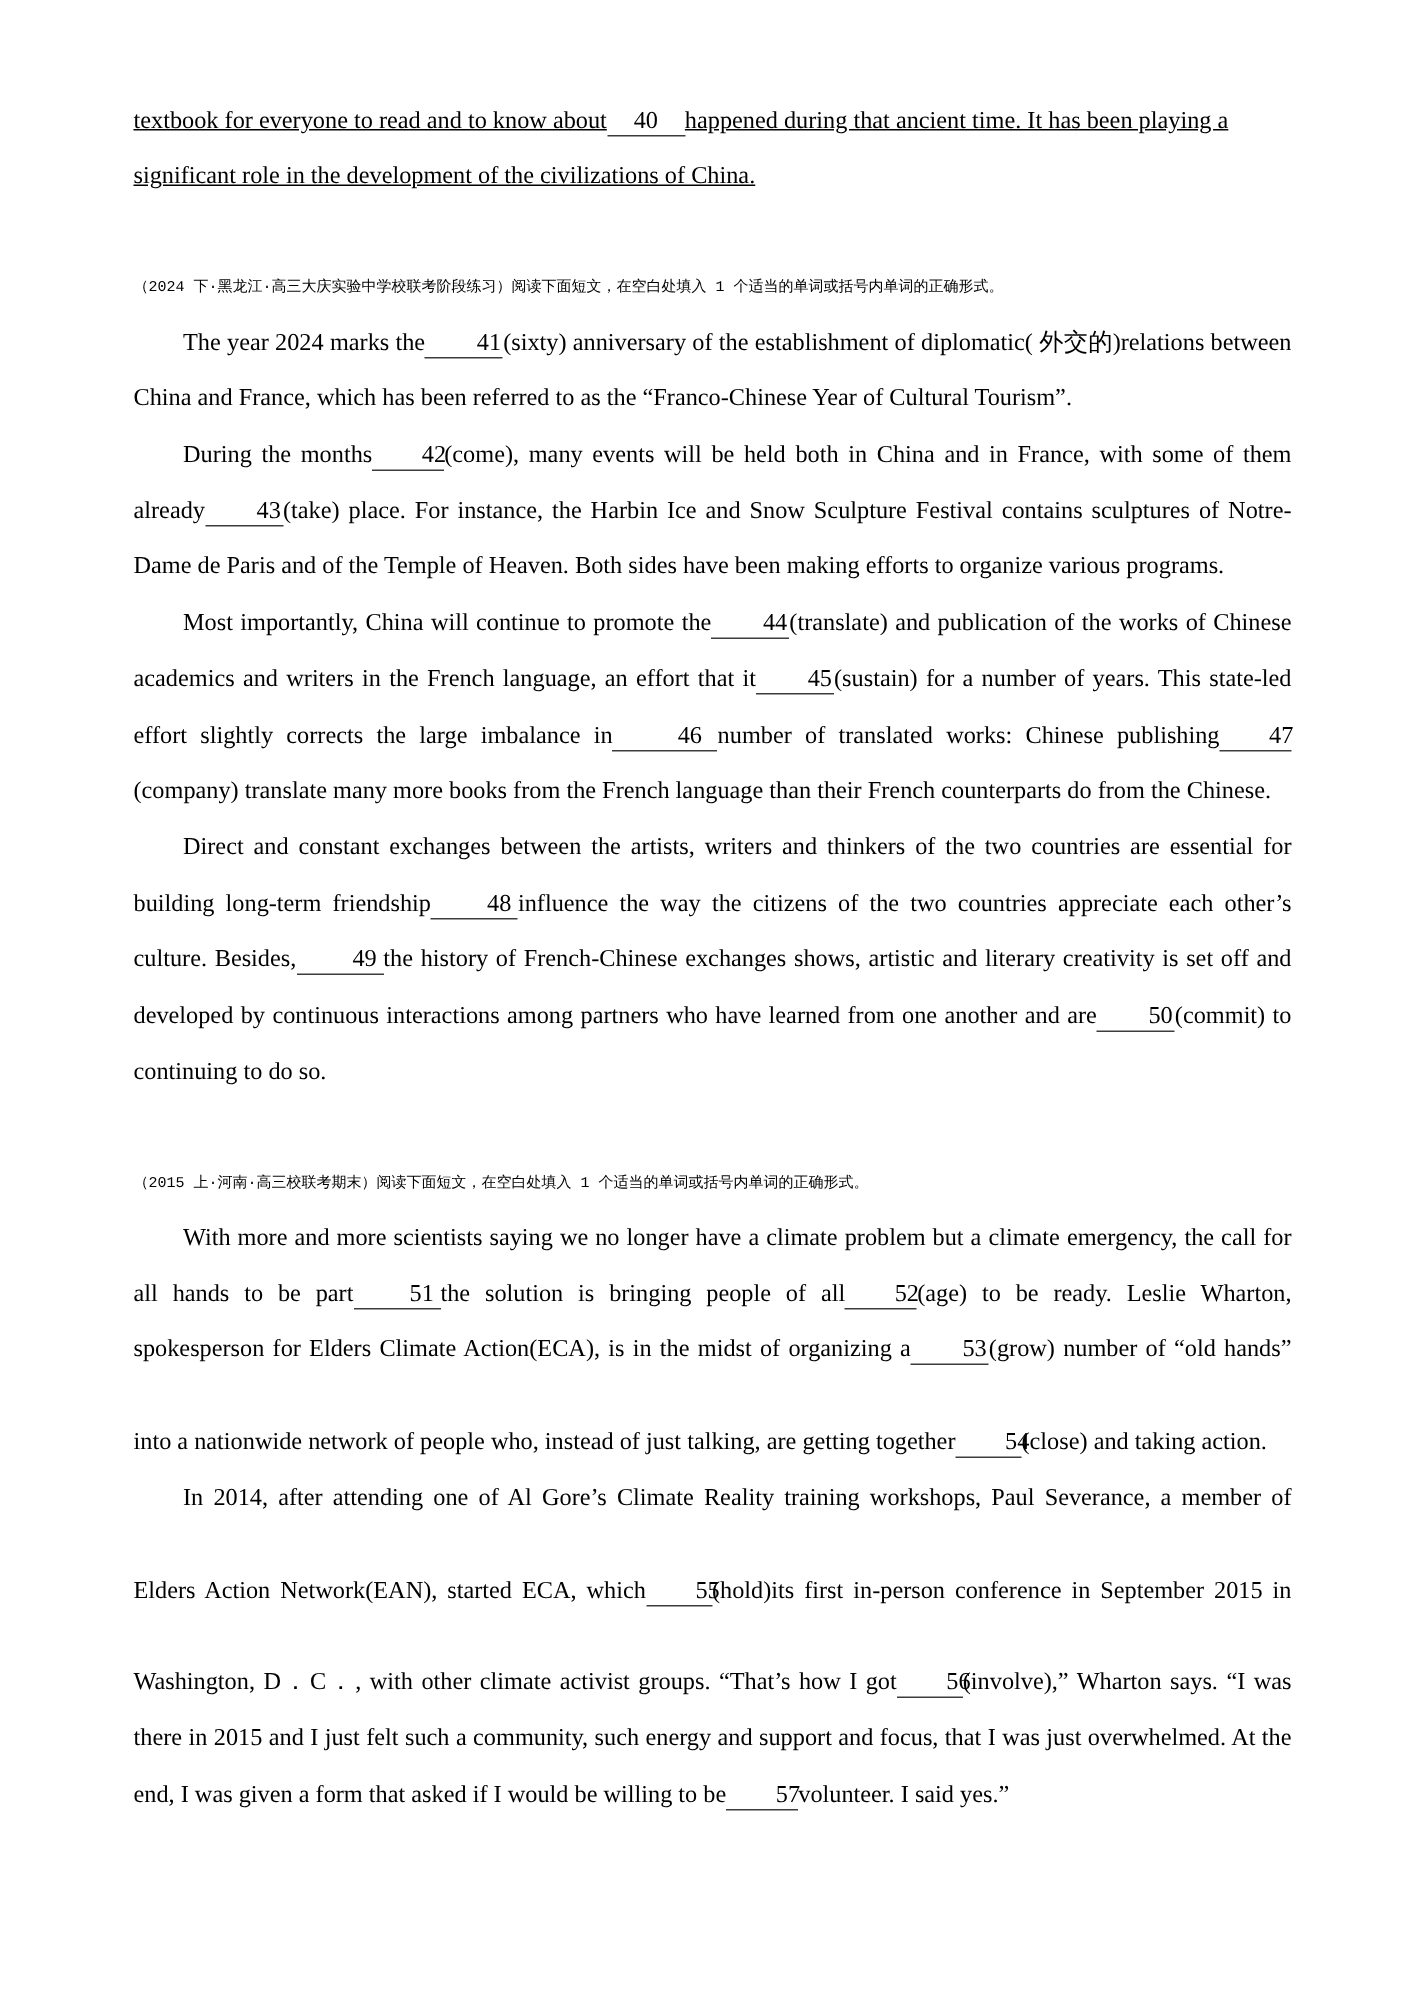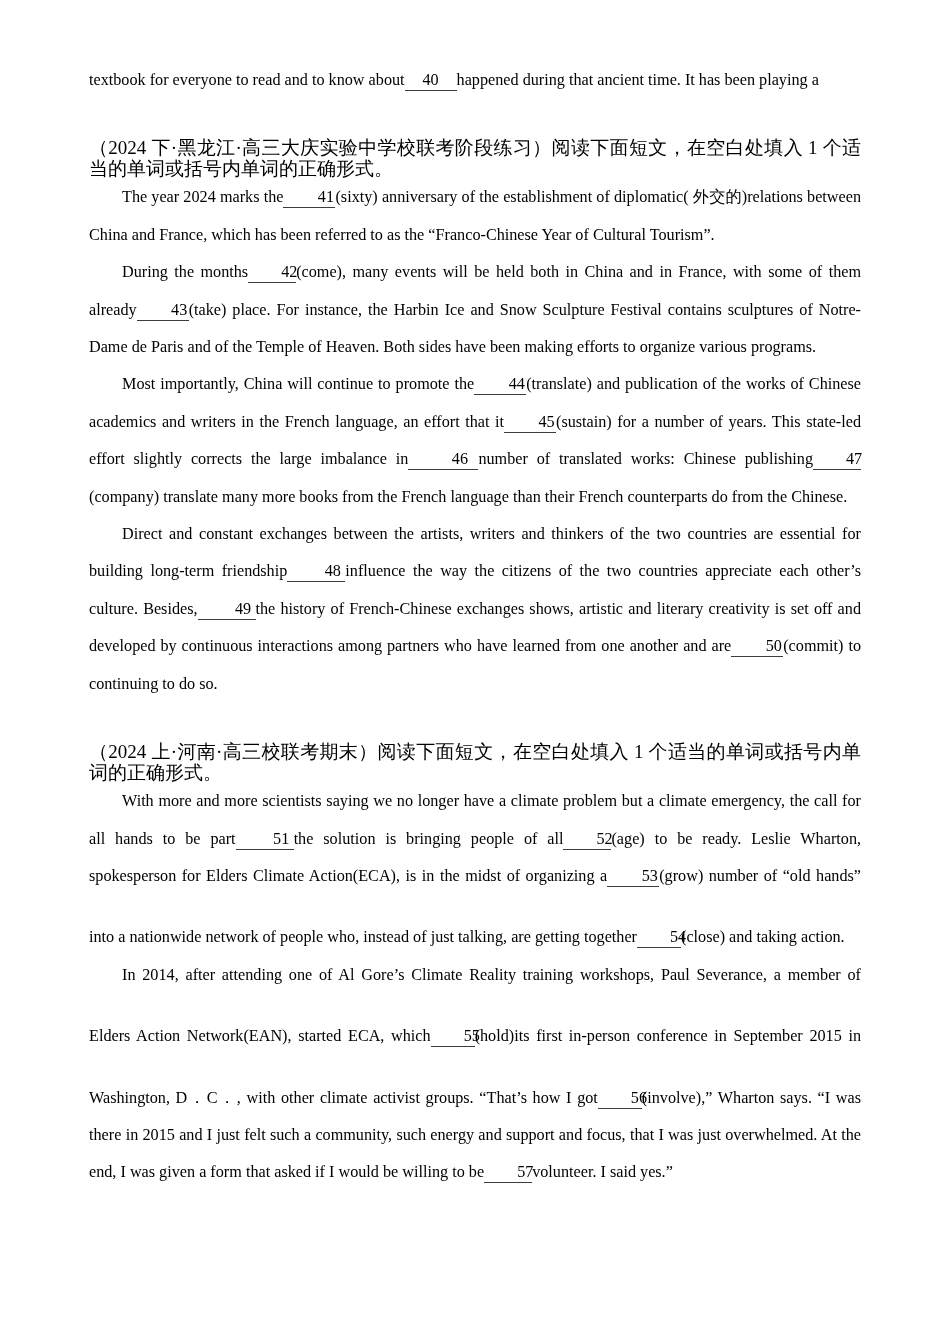--- a/index.html
+++ b/index.html
@@ -29,28 +29,29 @@
     margin: 0;
     font-size: 16.2px;
     line-height: 37.4px;
     text-align: justify;
     text-justify: inter-word;
     -webkit-hyphens: none;
     hyphens: none;
   }
   p.para-en {
     text-indent: 0;
+    text-decoration: underline;
   }
   p.indent {
     text-indent: 33px;
   }
   p.cn {
-    font-family: Liberation Serif, serif;
-    font-size: 19px;
-    line-height: 21px;
+    font-family: Liberation Mono, monospace;
+    font-size: 10px;
+    line-height: 35px;
     text-align: justify;
   }
   .gap-md { display: block; height: 38px; }
 
   
   .blank {
     display: inline-block;
     border-bottom: 1.1px solid #3c3c3c;
     text-align: center;
     line-height: 1.05;
@@ -65,35 +66,36 @@
   .blank.w4 { width: 70px; }
   .blank.w5 { width: 44px; margin-top: 34px; }
 </style>
 </head>
 <body>
 
 <div class="page">
   <div class="content">
 
     <p class="para-en"><span>textbook for everyone to read and to know about</span><span class="blank w1">40</span><span>happened during that ancient time. It has been playing a</span></p>
+    <p class="para-en">significant role in the development of the civilizations of China.</p>
 
     <span class="gap-md"></span>
 
     <p class="cn">（2024 下·黑龙江·高三大庆实验中学校联考阶段练习）阅读下面短文，在空白处填入 1 个适当的单词或括号内单词的正确形式。</p>
 
     <p class="indent"><span>The year 2024 marks the</span><span class="blank w1">41</span><span>(sixty) anniversary of the establishment of diplomatic( 外交的)relations between China and France, which has been referred to as the “Franco-Chinese Year of Cultural Tourism”.</span></p>
 
     <p class="indent"><span>During the months</span><span class="blank w3">42</span><span>(come), many events will be held both in China and in France, with some of them already</span><span class="blank w1">43</span><span>(take) place. For instance, the Harbin Ice and Snow Sculpture Festival contains sculptures of Notre-Dame de Paris and of the Temple of Heaven. Both sides have been making efforts to organize various programs.</span></p>
 
     <p class="indent"><span>Most importantly, China will continue to promote the</span><span class="blank w1">44</span><span>(translate) and publication of the works of Chinese academics and writers in the French language, an effort that it</span><span class="blank w1">45</span><span>(sustain) for a number of years. This state-led effort slightly corrects the large imbalance in</span><span class="blank w4">46</span><span>number of translated works: Chinese publishing</span><span class="blank w3">47</span><span>(company) translate many more books from the French language than their French counterparts do from the Chinese.</span></p>
 
     <p class="indent"><span>Direct and constant exchanges between the artists, writers and thinkers of the two countries are essential for building long-term friendship</span><span class="blank w2">48</span><span>influence the way the citizens of the two countries appreciate each other’s culture. Besides,</span><span class="blank w2">49</span><span>the history of French-Chinese exchanges shows, artistic and literary creativity is set off and developed by continuous interactions among partners who have learned from one another and are</span><span class="blank w1">50</span><span>(commit) to continuing to do so.</span></p>
 
     <span class="gap-md"></span>
 
-    <p class="cn">（2024 上·河南·高三校联考期末）阅读下面短文，在空白处填入 1 个适当的单词或括号内单词的正确形式。</p>
+    <p class="cn">（2015 上·河南·高三校联考期末）阅读下面短文，在空白处填入 1 个适当的单词或括号内单词的正确形式。</p>
 
     <p class="indent"><span>With more and more scientists saying we no longer have a climate problem but a climate emergency, the call for all hands to be part</span><span class="blank w2">51</span><span>the solution is bringing people of all</span><span class="blank w3">52</span><span>(age) to be ready. Leslie Wharton, spokesperson for Elders Climate Action(ECA), is in the midst of organizing a</span><span class="blank w1">53</span><span>(grow) number of “old hands” into a nationwide network of people who, instead of just talking, are getting together</span><span class="blank w5">54</span><span>(close) and taking action.</span></p>
 
     <p class="indent"><span>In 2014, after attending one of Al Gore’s Climate Reality training workshops, Paul Severance, a member of Elders Action Network(EAN), started ECA, which</span><span class="blank w5">55</span><span>(hold)its first in-person conference in September 2015 in Washington, D．C．, with other climate activist groups. “That’s how I got</span><span class="blank w5">56</span><span>(involve),” Wharton says. “I was there in 2015 and I just felt such a community, such energy and support and focus, that I was just overwhelmed. At the end, I was given a form that asked if I would be willing to be</span><span class="blank w3">57</span><span>volunteer. I said yes.”</span></p>
 
   </div>
 </div>
 
 </body></html>

